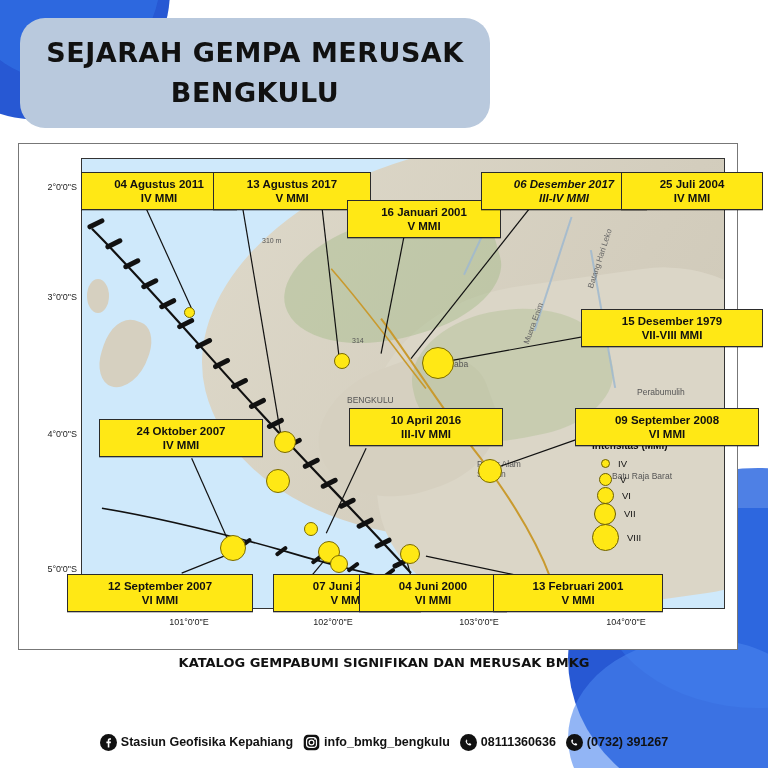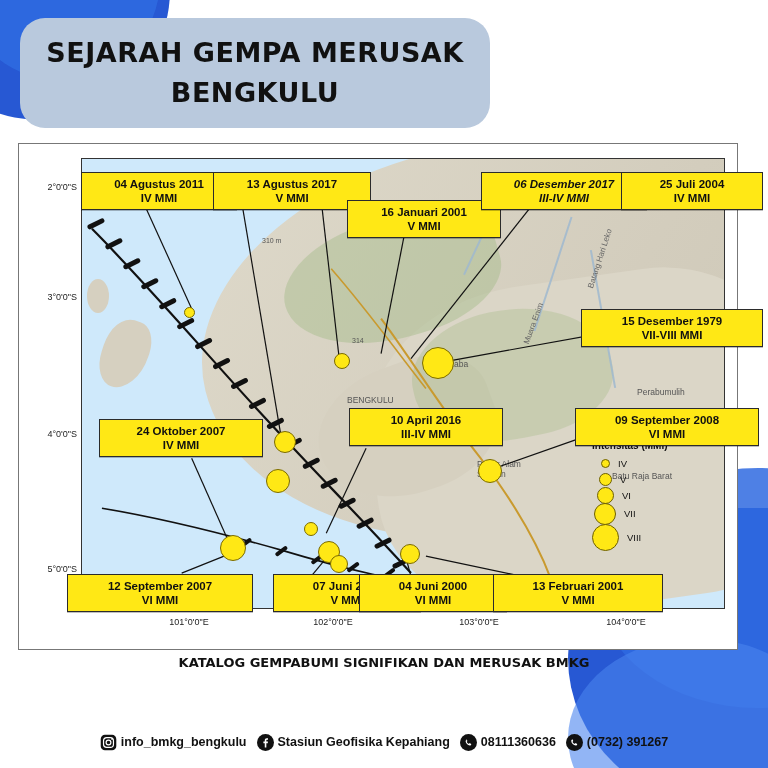--- a/index.html
+++ b/index.html
@@ -324,36 +324,36 @@
     <div>V MMI</div>
   </div>
 </div>
 
 <div style="position:absolute;left:0;right:0;top:655px;text-align:center;z-index:6;font-family:'DejaVu Sans',sans-serif;font-weight:bold;font-size:13px;color:#111;">KATALOG GEMPABUMI SIGNIFIKAN DAN MERUSAK BMKG</div>
 
 <div class="footer">
   <div class="fitem">
     <span class="ficon">
       <svg viewBox="0 0 24 24" width="17" height="17">
+          <circle cx="12" cy="12" r="12" fill="#111"></circle>
+          <path d="M13.2 19v-6h2l.3-2.3h-2.3V9.2c0-.66.18-1.1 1.13-1.1h1.2V6.06C15.3 6.03 14.6 6 13.8 6c-1.7 0-2.85 1.03-2.85 2.93V10.7H9v2.3h1.95v6z" fill="#fff"></path>
+        </svg>
+    </span>
+    <span>Stasiun Geofisika Kepahiang</span>
+  </div>
+  <div class="fitem">
+    <span class="ficon">
+      <svg viewBox="0 0 24 24" width="17" height="17">
           <rect x="1" y="1" width="22" height="22" rx="6" fill="#111"></rect>
           <rect x="5" y="5" width="14" height="14" rx="4.5" fill="none" stroke="#fff" stroke-width="1.7"></rect>
           <circle cx="12" cy="12" r="3.4" fill="none" stroke="#fff" stroke-width="1.7"></circle>
           <circle cx="17" cy="7" r="1.2" fill="#fff"></circle>
         </svg>
     </span>
     <span>info_bmkg_bengkulu</span>
-  </div>
-  <div class="fitem">
-    <span class="ficon">
-      <svg viewBox="0 0 24 24" width="17" height="17">
-          <circle cx="12" cy="12" r="12" fill="#111"></circle>
-          <path d="M13.2 19v-6h2l.3-2.3h-2.3V9.2c0-.66.18-1.1 1.13-1.1h1.2V6.06C15.3 6.03 14.6 6 13.8 6c-1.7 0-2.85 1.03-2.85 2.93V10.7H9v2.3h1.95v6z" fill="#fff"></path>
-        </svg>
-    </span>
-    <span>Stasiun Geofisika Kepahiang</span>
   </div>
   <div class="fitem">
     <span class="ficon">
       <svg viewBox="0 0 24 24" width="17" height="17">
           <circle cx="12" cy="12" r="12" fill="#111"></circle>
           <path d="M8.5 7.5c.4-.1.8 0 1 .4l.8 1.5c.2.3.1.6-.1.9l-.5.5c-.2.2-.2.4-.1.6.5 1 1.3 1.8 2.3 2.3.2.1.5.1.6-.1l.5-.5c.3-.2.6-.3.9-.1l1.5.8c.4.2.5.6.4 1-.2.9-1.1 1.6-2 1.5-3-.3-5.6-2.9-5.9-5.9-.1-.9.6-1.8 1.6-1.9z" fill="#fff"></path>
         </svg>
     </span>
     <span>08111360636</span>
   </div>

